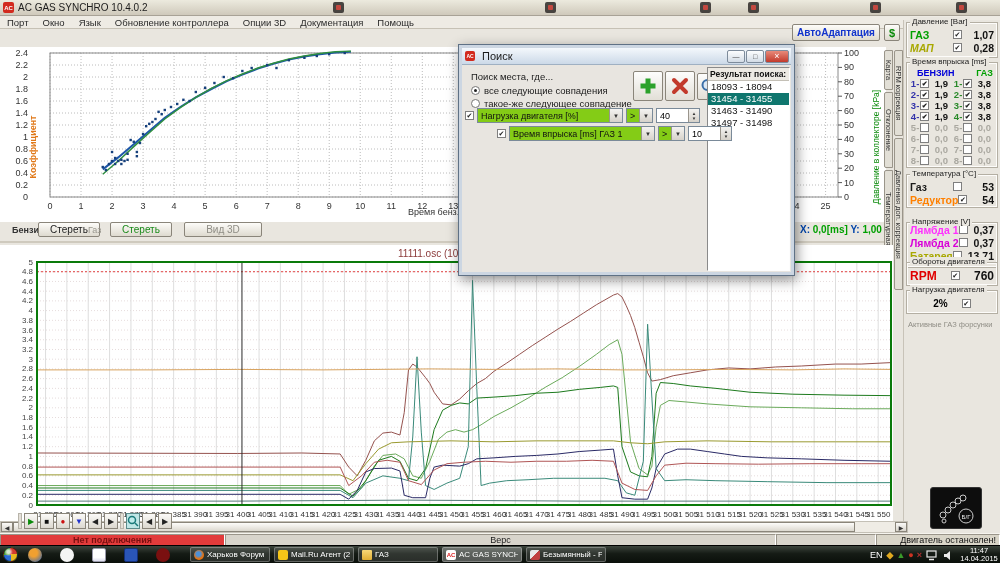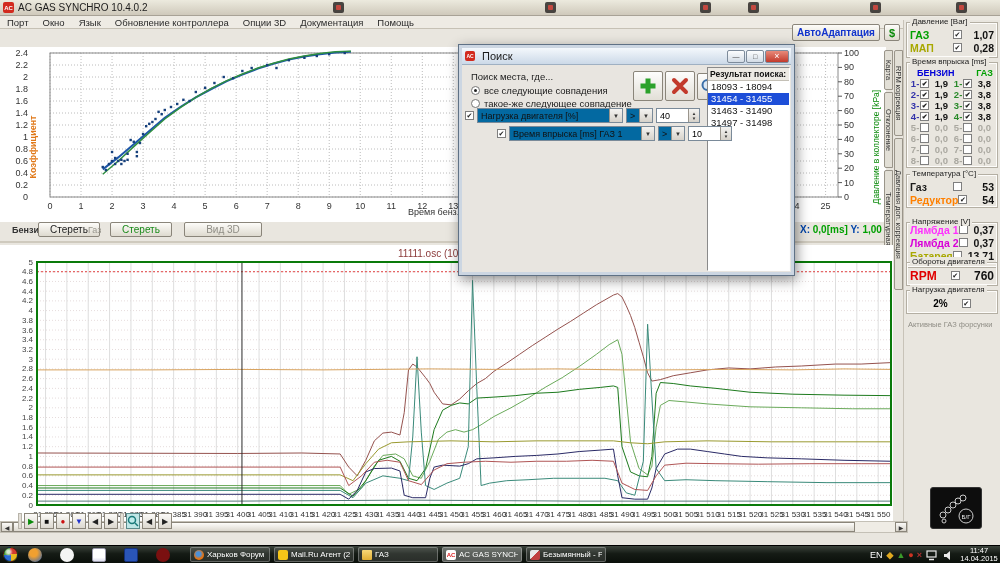--- a/index.html
+++ b/index.html
@@ -90,24 +90,24 @@
     height:3px; border-radius:50%; background:#222; }
   .rrow { position:absolute; display:flex; align-items:center; gap:4px; }
   .bigbtn { position:absolute; width:30px; height:30px; border:1px solid #8a857a;
     border-radius:2px; background:linear-gradient(#fdfdfc,#e2dfd7);
     display:flex; align-items:center; justify-content:center; }
   .reslist { position:absolute; left:248px; top:22px; width:83px; height:204px;
     background:#fff; border:1px solid; border-color:#8a8a8a #fdfdfd #fdfdfd #8a8a8a; }
   .res-h { height:13px; background:#edeae4; border-bottom:1px solid #c4c0b6;
     font-size:8.5px; font-weight:bold; padding:1px 0 0 2px; color:#111; }
   .res-item { height:12px; font-size:9.5px; padding-left:3px; color:#111; }
-  .res-item.sel { background:#1d4ed8; color:#fff; }
+  .res-item.sel { background:#0f766e; color:#fff; }
   .cond-row { position:absolute; left:6px; height:17px; display:flex;
     align-items:center; gap:3px; }
-  .dd { height:15px; background:#0369a1; border:1px solid #7a8a99; font-size:9px;
+  .dd { height:15px; background:#84cc16; border:1px solid #7a8a99; font-size:9px;
     display:flex; align-items:center; padding:0 14px 0 3px; position:relative;
     color:#111; white-space:nowrap; overflow:hidden; }
   .dd .arr { position:absolute; right:0; top:0; bottom:0; width:13px;
     background:linear-gradient(#f4f3f1,#d6d2ca); border-left:1px solid #9a958c;
     font-size:6px; color:#333; display:flex; align-items:center; justify-content:center; }
   .spin { width:44px; height:15px; background:#fff; border:1px solid #7a8a99;
     font-size:9px; display:flex; align-items:center; padding-left:3px; position:relative; }
   .spin .ud { position:absolute; right:0; top:0; bottom:0; width:11px;
     border-left:1px solid #9a958c; background:linear-gradient(#f4f3f1,#d6d2ca);
     display:flex; flex-direction:column; align-items:center; justify-content:center;
@@ -380,21 +380,21 @@
   <div class="abs sidebar">
     <div class="grp" style="top:2px;height:36px">
       <span class="grp-h">Давление [Bar]</span>
       <div id="pressure-rows" style="margin-top:5px">
           <div class="prow">
             <span class="plabel" style="color: rgb(0, 160, 0);">ГАЗ</span>
             <span class="cb" style="margin-left: auto;">✔</span>
             <span class="pval" style="margin-left: 4px; width: 28px; text-align: right;">1,07</span>
           </div>
           <div class="prow">
-            <span class="plabel" style="color: rgb(168, 168, 0);">МАП</span>
+            <span class="plabel" style="color: rgb(168, 168, 0); font-style: italic;">МАП</span>
             <span class="cb" style="margin-left: auto;">✔</span>
             <span class="pval" style="margin-left: 4px; width: 28px; text-align: right;">0,28</span>
           </div>
         </div>
     </div>
     <div class="grp" style="top:42px;height:106px">
       <span class="grp-h">Время впрыска [ms]</span>
       <div class="inj-head" style="margin-top:4px">
         <span id="inj-col1" style="color: rgb(0, 0, 216);">БЕНЗИН</span>
         <span id="inj-col2" style="color: rgb(0, 160, 0);">ГАЗ</span>
@@ -763,20 +763,26 @@
         </div>
         <div class="cond-row" style="top: 80px; padding-left: 32px;">
           <span class="cb">✔</span>
           <div class="dd" style="width: 146px;">Время впрыска [ms] ГАЗ 1<span class="arr">▼</span></div>
           <div class="dd" style="width: 27px;">&gt;<span class="arr">▼</span></div>
           <div class="spin">10<span class="ud">▲<br>▼</span></div>
         </div>
       </div>
   </div>
 
+  <div class="abs statusbar">
+    <div class="scell red" style="left:0;width:225px">Нет подключения</div>
+    <div class="scell" style="left:225px;width:551px;justify-content:center;background:#d8d4cb;color:#222">Верс</div>
+    <div class="scell" style="left:776px;width:100px;background:#d8d4cb"></div>
+    <div class="scell engine" style="left:876px;width:124px">Двигатель остановлен!</div>
+  </div>
 
   <div class="abs taskbar">
     <div class="orb"></div>
     <div id="quick-launch">
         <div class="qicon" style="left: 28px; background: radial-gradient(circle at 40% 35%, rgb(240, 160, 48) 30%, rgb(32, 96, 192)); border-radius: 50%;"></div>
         <div class="qicon" style="left: 60px; background: rgb(244, 244, 244); border-radius: 50%;"></div>
         <div class="qicon" style="left: 92px; background: linear-gradient(rgb(255, 255, 255) 70%, rgb(221, 221, 238)); border: 1px solid rgb(153, 153, 170);"></div>
         <div class="qicon" style="left: 124px; background: rgb(42, 85, 184); border: 1px solid rgb(20, 48, 122);"></div>
         <div class="qicon" style="left: 156px; background: rgb(122, 16, 16); border-radius: 50%;"></div>
       </div>

